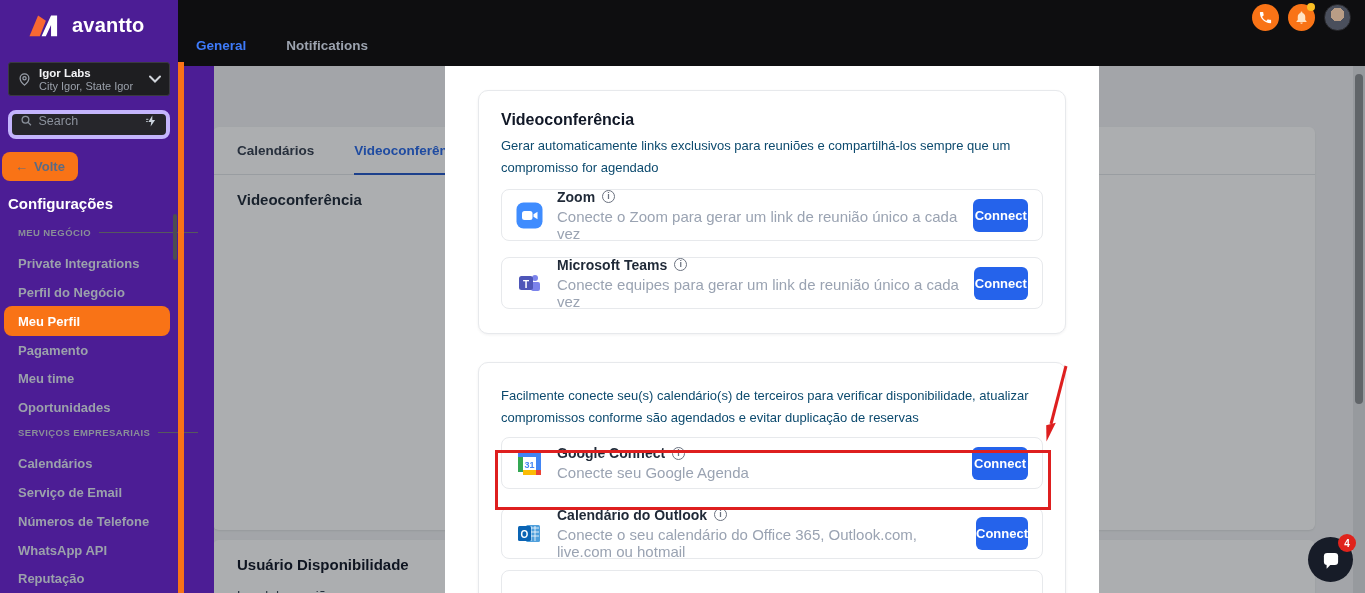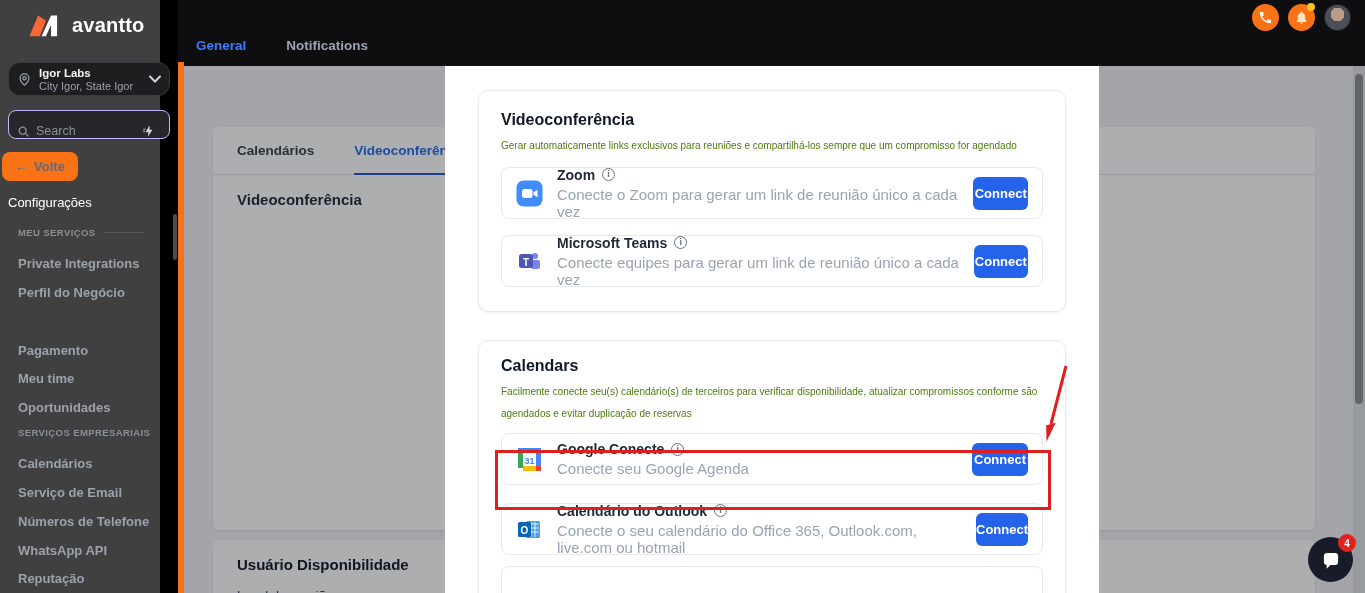--- a/index.html
+++ b/index.html
@@ -1,36 +1,36 @@
 <!DOCTYPE html>
 <html><head>
 <meta charset="utf-8">
 <style>
   * { margin:0; padding:0; box-sizing:border-box; }
   html,body { width:1365px; height:593px; overflow:hidden; background:#000;
     font-family:"Liberation Sans", sans-serif; }
 
   
-  #sidebar { position:absolute; left:0; top:0; width:160px; height:593px; background:#404040; z-index:5; }
+  #sidebar { position:absolute; left:0; top:0; width:214px; height:593px; background:#4c1d95; z-index:5; }
   .logo-row { position:absolute; left:26px; top:11px; display:flex; align-items:center; gap:8px; }
   .logo-text { color:#fff; font-size:20px; font-weight:700; letter-spacing:.2px; }
   .loc-box { position:absolute; left:8px; top:62px; width:162px; height:34px; background:#1e1e21;
-    border:1px solid #3a3a40; border-radius:12px; display:flex; align-items:center; padding:0 8px; gap:7px; cursor:pointer; }
+    border:1px solid #3a3a40; border-radius:3px; display:flex; align-items:center; padding:0 8px; gap:7px; cursor:pointer; }
   .loc-name { color:#f3f4f6; font-size:11.5px; font-weight:700; line-height:13px; }
   .loc-sub { color:#9aa0aa; font-size:11px; line-height:12px; }
   .loc-caret { margin-left:auto; color:#d1d5db; }
   .search-box { position:absolute; left:8px; top:110px; width:162px; height:29px; background:#26262b;
-    border:1px solid #c4b5fd; border-radius:8px; display:flex; align-items:flex-end; padding:0 8px; gap:6px; }
+    border:4px solid #c4b5fd; border-radius:8px; display:flex; align-items:flex-start; padding:0 8px; gap:6px; }
   .search-box input { background:transparent; border:none; outline:none; color:#b7bcc4; font-size:12.5px; width:100px;
     font-family:"Liberation Sans", sans-serif; }
   .search-box input::placeholder { color:#8b919c; }
   .volte-btn { position:absolute; left:2px; top:152px; width:76px; height:29px; background:#F97316; border:none;
     border-radius:8px; color:#5b6b84; font-size:13px; font-weight:700; display:flex; align-items:center;
     justify-content:center; gap:6px; cursor:pointer; font-family:"Liberation Sans", sans-serif; }
-  .side-heading { position:absolute; left:8px; top:195px; color:#ffffff; font-size:13px; font-weight:400;text-align:right; }
+  .side-heading { position:absolute; left:8px; top:195px; color:#ffffff; font-size:15px; font-weight:700;text-align:right; }
   .side-section { position:absolute; left:18px; right:16px; display:flex; align-items:center; gap:8px; }
   .side-section span.lbl { color:#8a8f98; font-size:9.5px; font-weight:700; letter-spacing:.4px; white-space:nowrap; }
   .side-section .line { flex:1; height:1px; background:#56585e; }
   .side-item { position:absolute; left:18px; color:#9ba1ab; font-size:13px; font-weight:600; cursor:pointer; white-space:nowrap; }
   .side-item-active { position:absolute; left:4px; width:166px; height:30px; background:#F97316; border-radius:8px;
     display:flex; align-items:center; padding-left:14px; color:#ffffff; font-size:13px; font-weight:700; cursor:pointer; }
   .side-scroll { position:absolute; left:173px; top:214px; width:4px; height:46px; background:#4b4d52; border-radius:2px; }
 
   
   #orange-strip { position:absolute; left:178px; top:62px; width:6px; height:531px; background:#F97316; z-index:6; }
@@ -66,21 +66,21 @@
   
   #overlay { position:absolute; left:184px; top:66px; width:1181px; height:527px; background:rgba(13,17,23,.34); z-index:2; }
 
   
   #modal { position:absolute; left:445px; top:66px; width:654px; height:527px; background:#ffffff; z-index:3; overflow:hidden; }
   .m-card { position:relative; margin-left:33px; width:588px; border:1px solid #e7e9ec; border-radius:10px;
     background:#fff; box-shadow:0 1px 3px rgba(16,24,40,.06); padding:20px 22px 24px 22px; }
   .m-card.first { margin-top:24px; }
   .m-card.second { margin-top:28px; padding-top:16px; height:300px; }
   .m-title { font-size:16px; font-weight:700; color:#111827; }
-  .m-desc { margin-top:6px; font-size:10px; line-height:22px; color:#4d7c0f; max-width:545px; }
+  .m-desc { margin-top:6px; font-size:13px; line-height:22px; color:#0c4a6e; max-width:545px; }
   .int-row { height:52px; border:1px solid #e7e9ec; border-radius:8px; display:flex; align-items:center;
     padding:0 14px; background:#fff; }
   .row-1 { margin-top:10px; } .row-2 { margin-top:16px; }
   .c-row-1 { margin-top:8px; } .c-row-2 { margin-top:18px; } .row-stub { margin-top:11px; height:40px; }
   .int-ic { width:27px; height:27px; flex:0 0 27px; }
   .int-texts { margin-left:14px; }
   .int-name-line { display:flex; align-items:center; gap:7px; }
   .int-name { font-size:14px; font-weight:600; color:#1f2937; }
   .info-i { width:13px; height:13px; border:1.2px solid #6b7280; border-radius:50%; color:#6b7280; font-size:9px;
     line-height:11px; text-align:center; font-weight:700; display:inline-block; cursor:pointer; }
@@ -137,25 +137,26 @@
   </div>
 
   <button class="volte-btn">
     <span>←</span>
     <span>Volte</span>
   </button>
 
   <div class="side-heading">Configurações</div>
 
   <div class="side-section" style="top:227px">
-    <span class="lbl">MEU SERVIÇOS</span>
+    <span class="lbl">MEU NEGÓCIO</span>
     <span class="line"></span>
   </div>
   <div class="side-item" style="top:256px">Private Integrations</div>
   <div class="side-item" style="top:285px">Perfil do Negócio</div>
+  <div class="side-item-active" style="top:306px">Meu Perfil</div>
   <div class="side-item" style="top:343px">Pagamento</div>
   <div class="side-item" style="top:371px">Meu time</div>
   <div class="side-item" style="top:400px">Oportunidades</div>
 
   <div class="side-section" style="top:427px">
     <span class="lbl">SERVIÇOS EMPRESARIAIS</span>
     <span class="line"></span>
   </div>
   <div class="side-item" style="top:456px">Calendários</div>
   <div class="side-item" style="top:485px">Serviço de Email</div>
@@ -242,36 +243,35 @@
           <span class="int-name">Microsoft Teams</span>
           <span class="info-i">i</span>
         </div>
         <div class="int-desc">Conecte equipes para gerar um link de reunião único a cada vez</div>
       </div>
       <button class="connect-btn">Connect</button>
     </div>
   </section>
 
   <section class="m-card second">
-    <div class="m-title">Calendars</div>
     <p class="m-desc">Facilmente conecte seu(s) calendário(s) de terceiros para verificar disponibilidade, atualizar compromissos conforme são agendados e evitar duplicação de reservas</p>
 
     <div class="int-row c-row-1">
       <svg class="int-ic" viewBox="0 0 27 27">
         <rect x="2" y="2" width="23" height="23" fill="#ffffff"></rect>
         <rect x="2" y="2" width="23" height="5" fill="#4285F4"></rect>
         <rect x="2" y="7" width="5" height="15" fill="#34A853"></rect>
         <rect x="20" y="7" width="5" height="13" fill="#4285F4"></rect>
         <rect x="7" y="20" width="13" height="5" fill="#FBBC05"></rect>
         <rect x="20" y="20" width="5" height="5" fill="#EA4335"></rect>
         <text x="13.5" y="17.5" font-size="9" font-weight="bold" fill="#4285F4" text-anchor="middle" font-family="Liberation Sans, sans-serif">31</text>
       </svg>
       <div class="int-texts">
         <div class="int-name-line">
-          <span class="int-name">Google Conecte</span>
+          <span class="int-name">Google Connect</span>
           <span class="info-i">i</span>
         </div>
         <div class="int-desc">Conecte seu Google Agenda</div>
       </div>
       <button class="connect-btn">Connect</button>
     </div>
 
     <div class="int-row c-row-2">
       <svg class="int-ic" viewBox="0 0 27 27">
         <rect x="10" y="5" width="14" height="17" rx="1.5" fill="#50A0DC"></rect>

